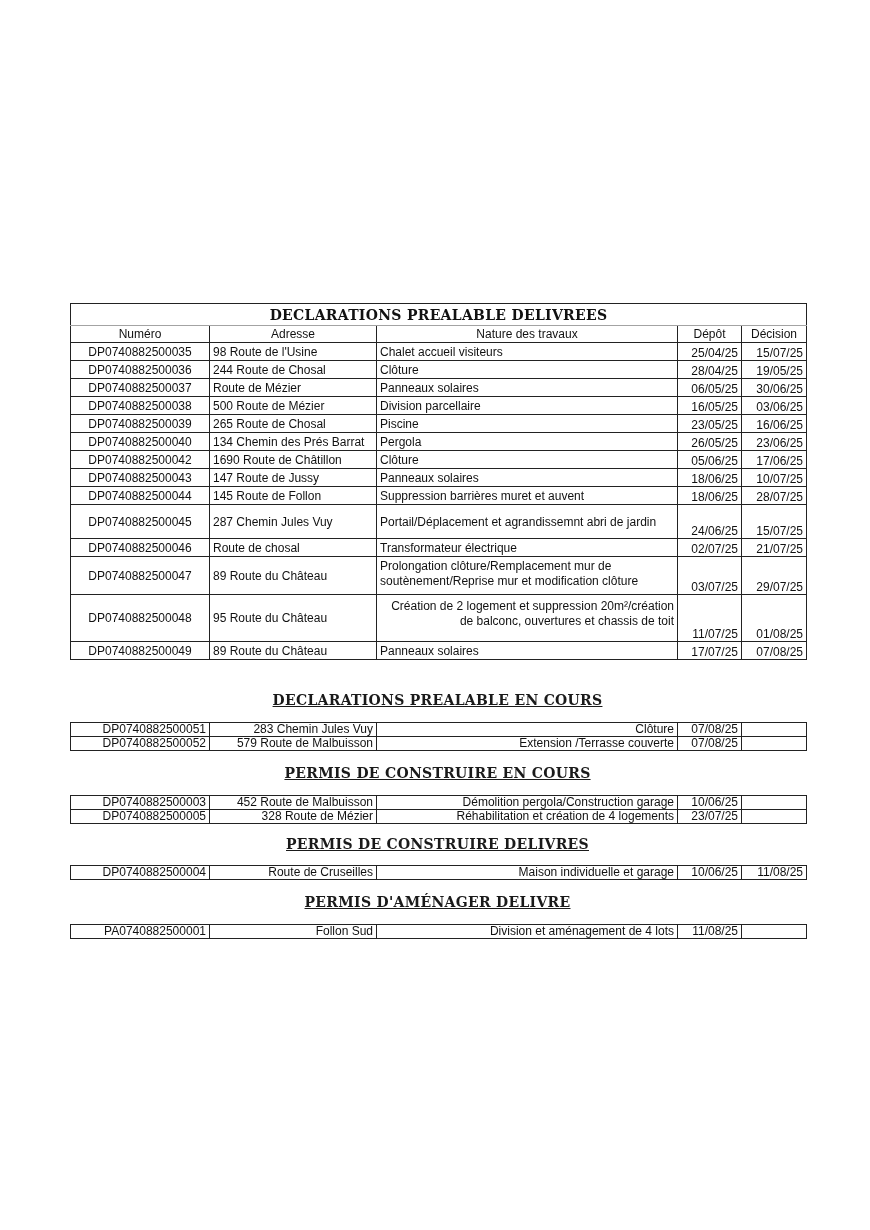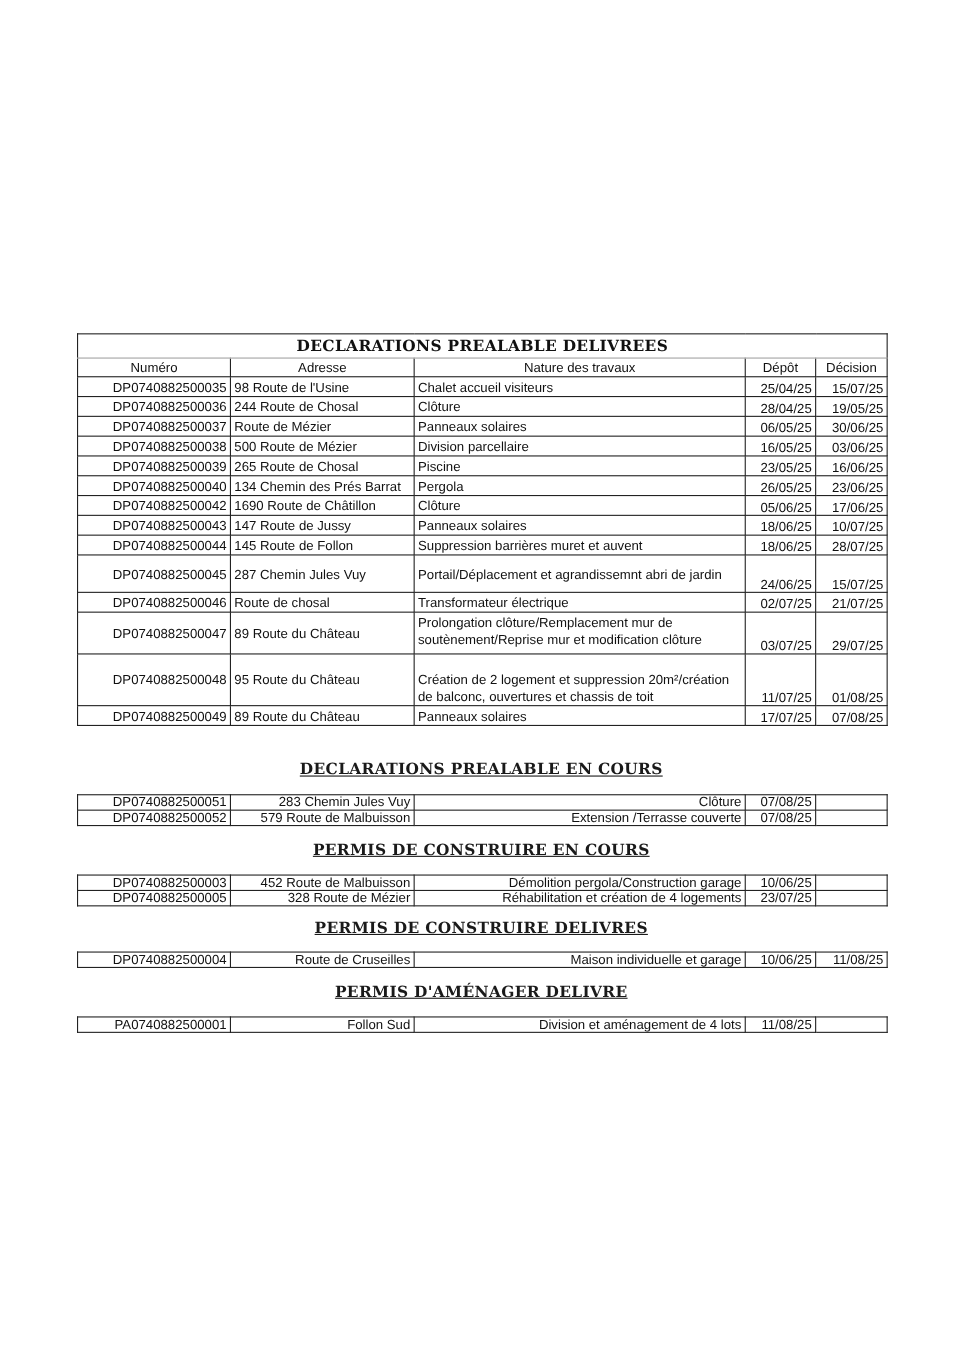--- a/index.html
+++ b/index.html
@@ -13,21 +13,21 @@
       letter-spacing: 0.3px; color: #1a1a1a; text-decoration: underline;
     }
     table { border-collapse: collapse; position: absolute; left: 70px; table-layout: fixed; }
     td, th { border: 1px solid #222; padding: 0 3px; font-size: 12px; line-height: 14px; overflow: hidden; white-space: nowrap; }
     .main td { height: 17px; }
     .main th.title-cell {
       height: 21px; font-family: "DejaVu Serif", serif; font-weight: bold; font-size: 14px;
       letter-spacing: 0.3px; text-align: center; border-bottom: 1px solid #a3a3a3;
     }
     .main th.col-head { height: 16px; font-weight: normal; font-size: 12px; text-align: center; font-family: "Liberation Sans", sans-serif; }
-    .num { text-align: right; }
+    .num { text-align: center; }
     .date { text-align: right; vertical-align: bottom; }
     .wrap { white-space: normal; vertical-align: top; line-height: 15px; padding-top: 2px; }
     .mid { vertical-align: middle; }
     .small td { height: 13px; font-size: 12px; line-height: 13px; }
     .small .c { text-align: right; }
     .small .r { text-align: right; }
   </style>
 </head>
 <body>
 
@@ -130,21 +130,21 @@
   <tr style="height:38px;">
     <td class="num mid">DP0740882500047</td>
     <td class="mid">89 Route du Château</td>
     <td class="wrap">Prolongation clôture/Remplacement mur de soutènement/Reprise mur et modification clôture</td>
     <td class="date">03/07/25</td>
     <td class="date">29/07/25</td>
   </tr>
   <tr style="height:47px;">
     <td class="num mid">DP0740882500048</td>
     <td class="mid">95 Route du Château</td>
-    <td class="wrap" style="padding-top:16px;">Création de 2 logement et suppression 20m²/création de balconc, ouvertures et chassis de toit</td>
+    <td class="wrap" style="padding-top:4px;text-align:right;">Création de 2 logement et suppression 20m²/création de balconc, ouvertures et chassis de toit</td>
     <td class="date">11/07/25</td>
     <td class="date">01/08/25</td>
   </tr>
   <tr>
     <td class="num">DP0740882500049</td>
     <td>89 Route du Château</td>
     <td>Panneaux solaires</td>
     <td class="date">17/07/25</td>
     <td class="date">07/08/25</td>
   </tr>

